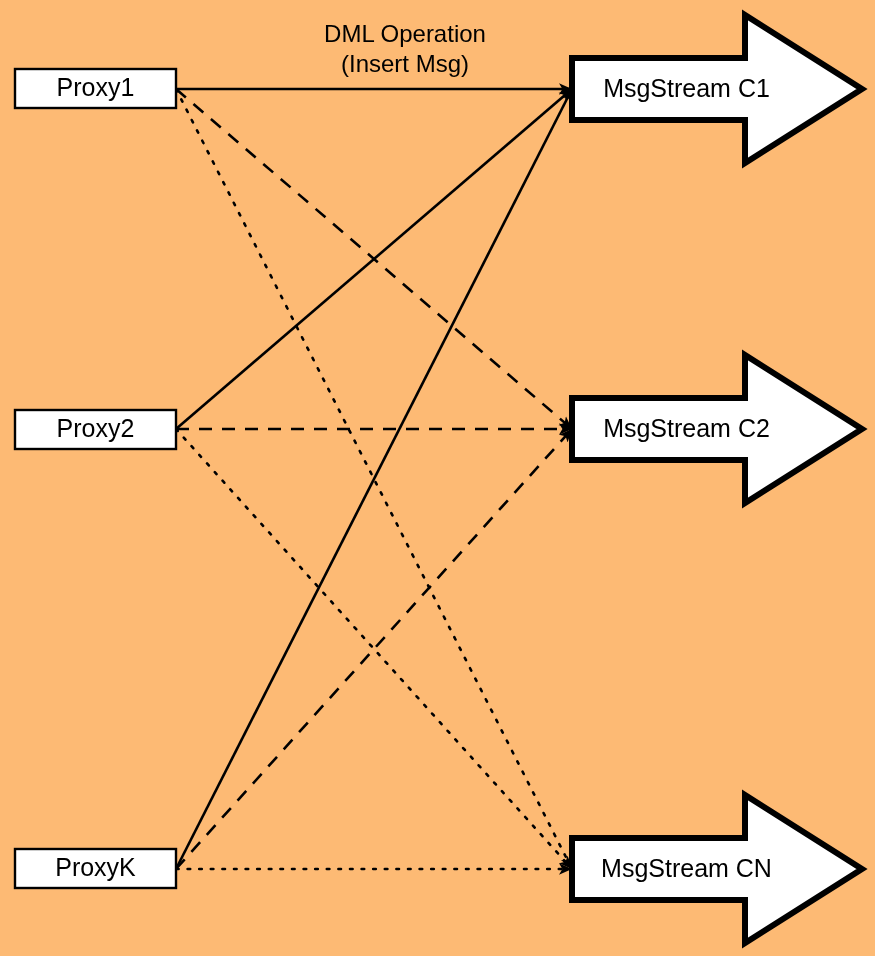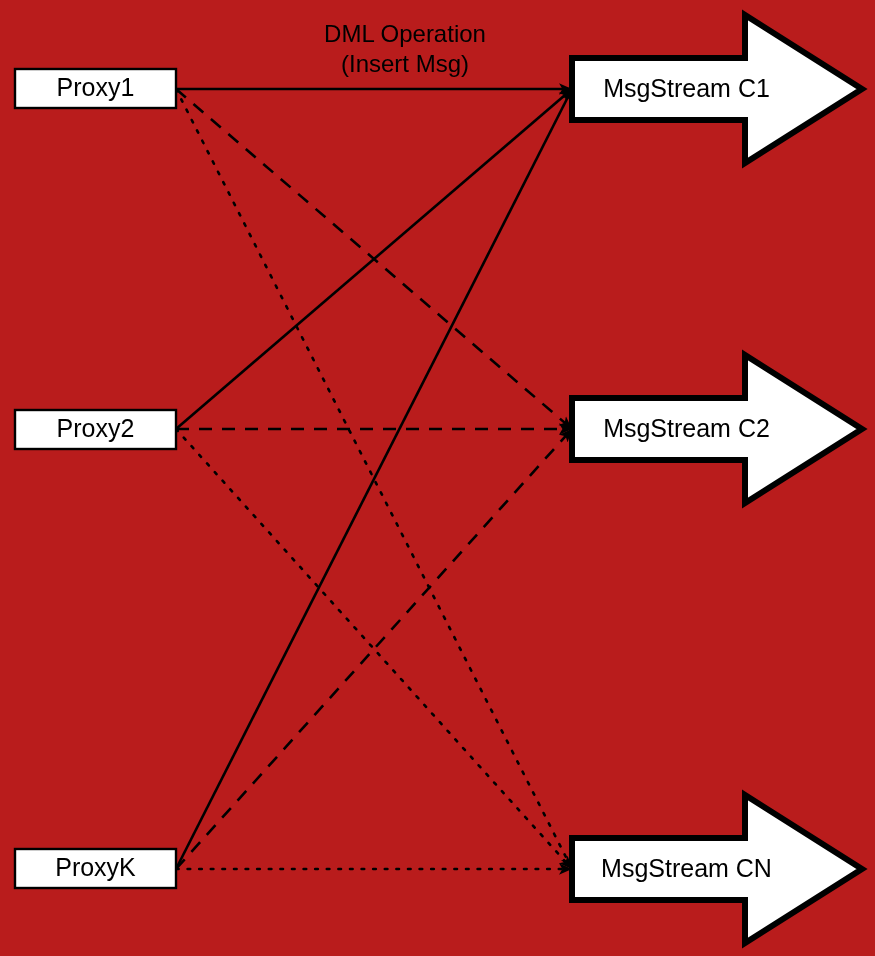--- a/index.html
+++ b/index.html
@@ -11,21 +11,21 @@
   body {
     font-family: "Liberation Sans", sans-serif;
     width: 875px;
     height: 956px;
     overflow: hidden;
   }
   #diagram-root {
     position: relative;
     width: 875px;
     height: 956px;
-    background: #b91c1c;
+    background: #fdba74;
   }
   svg#diagram-svg {
     position: absolute;
     top: 0;
     left: 0;
     width: 875px;
     height: 956px;
     display: block;
   }
   .node-label {

